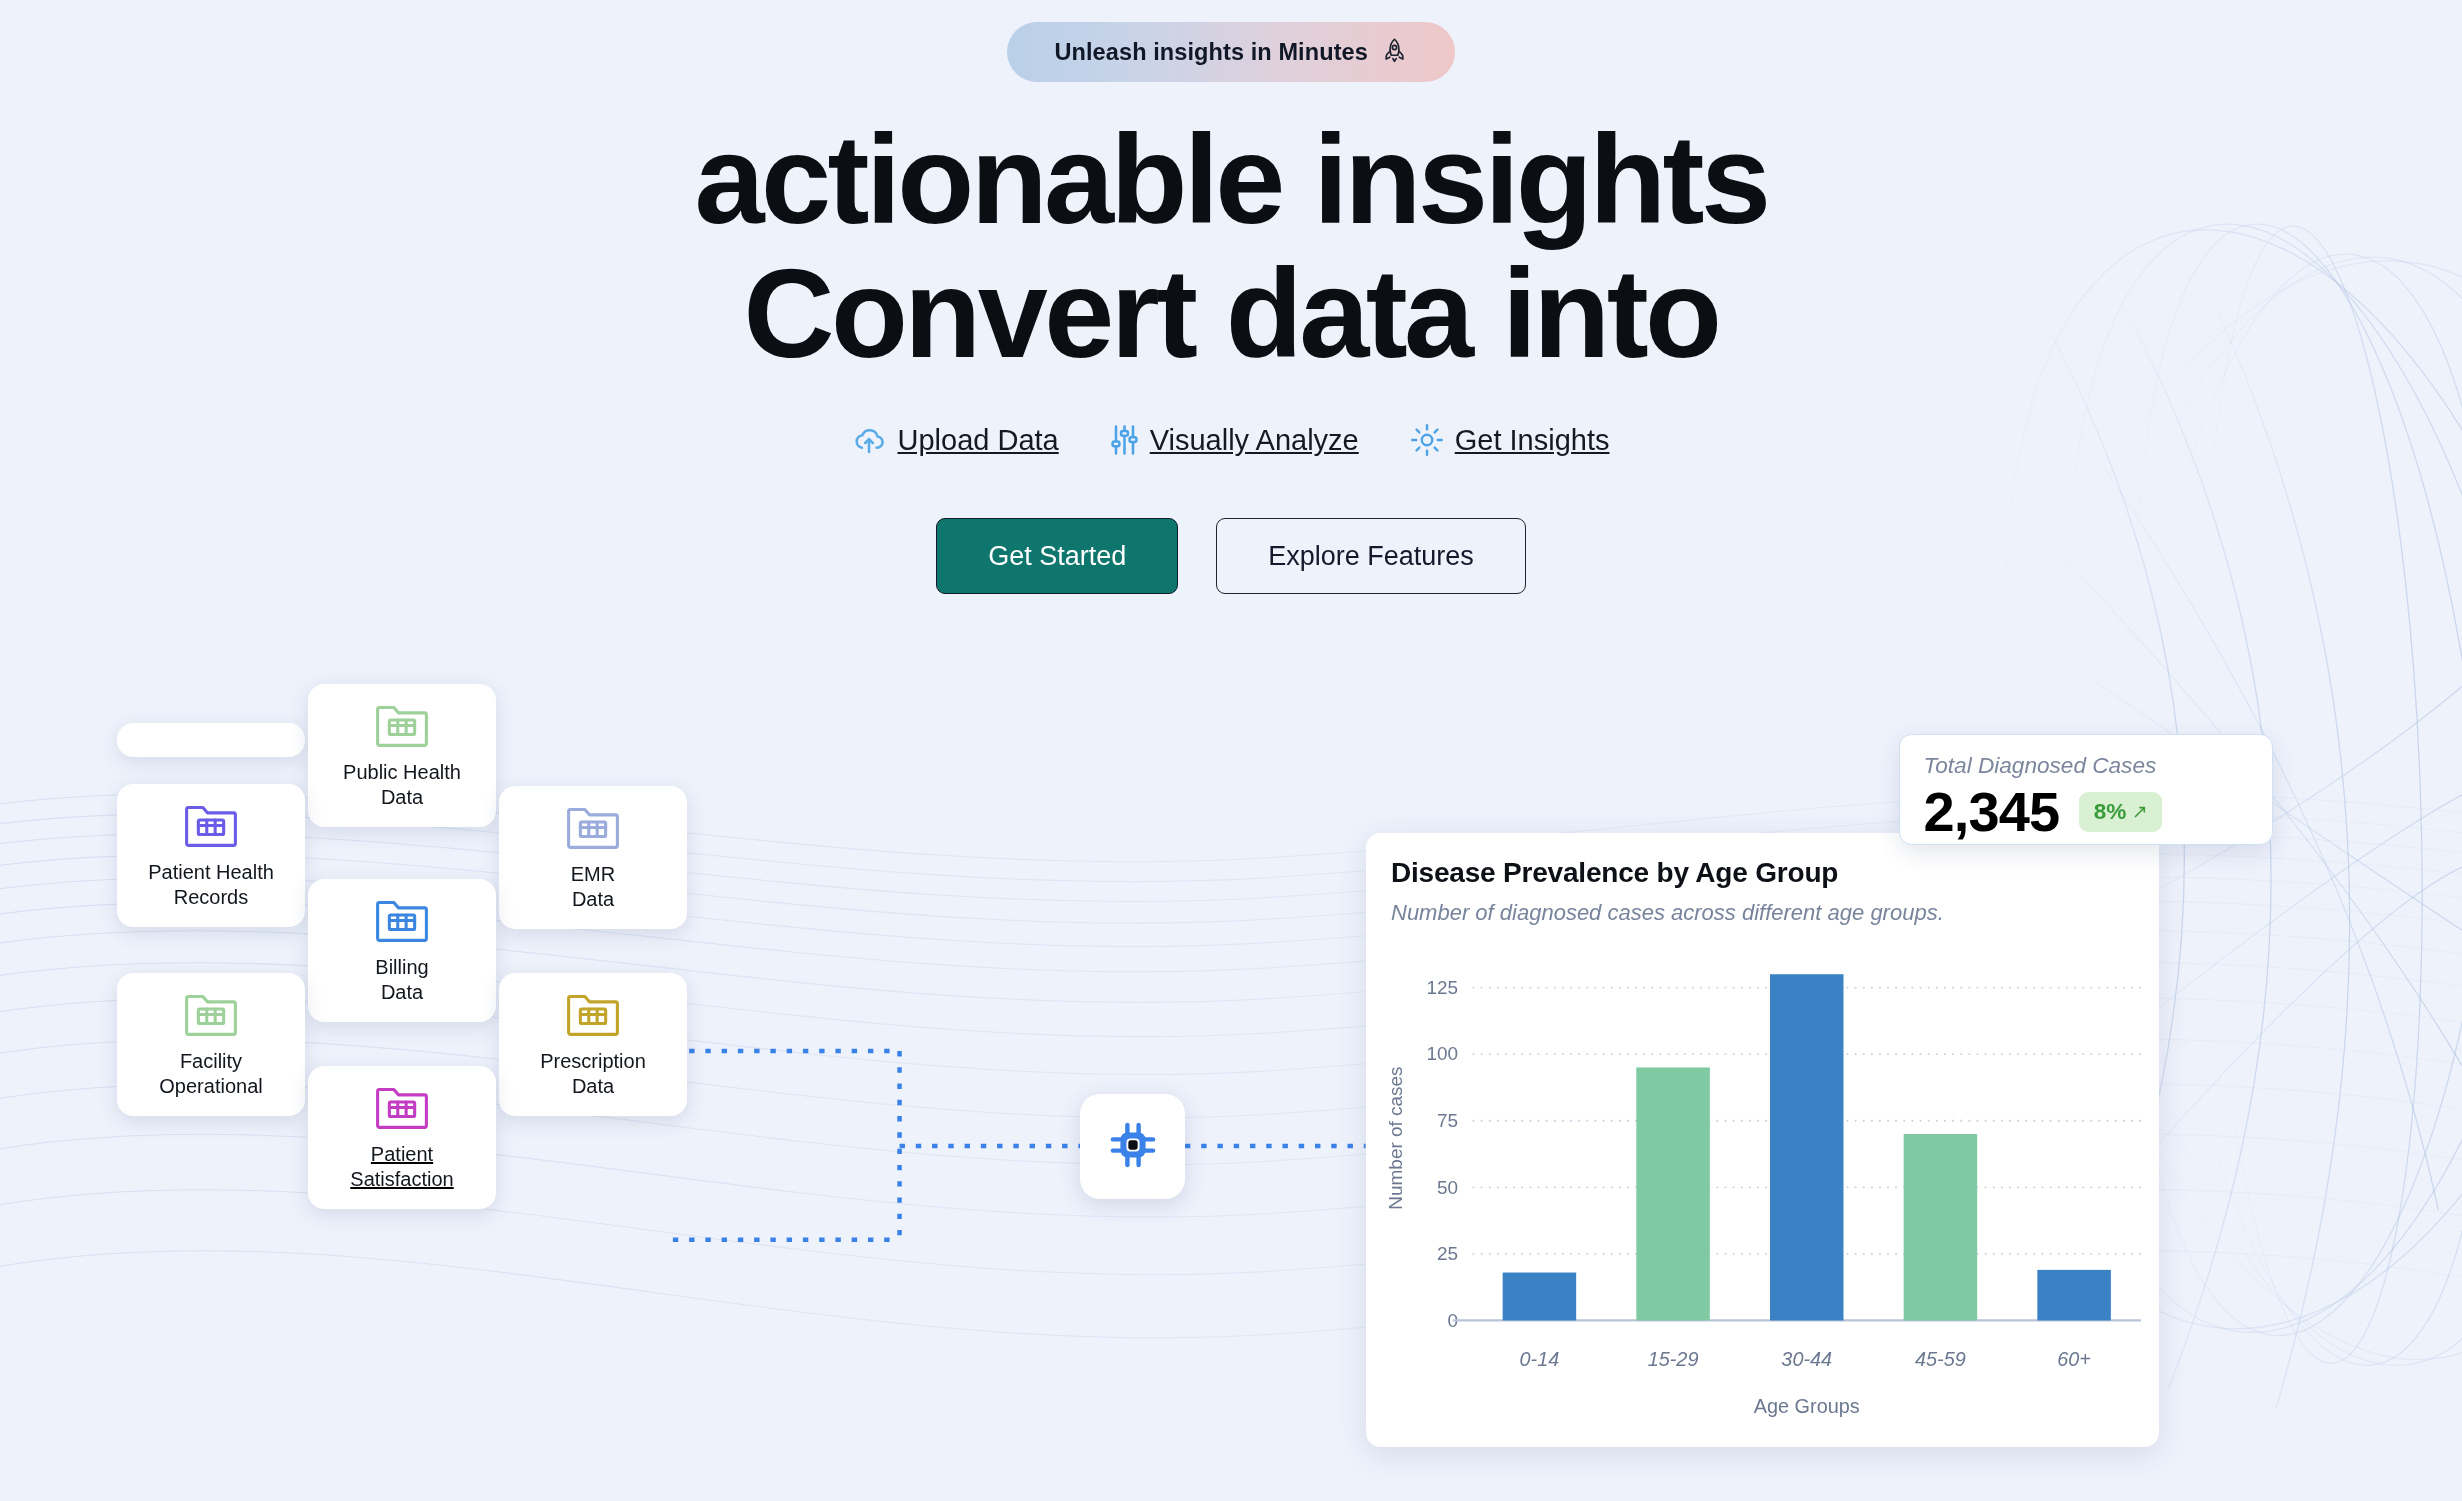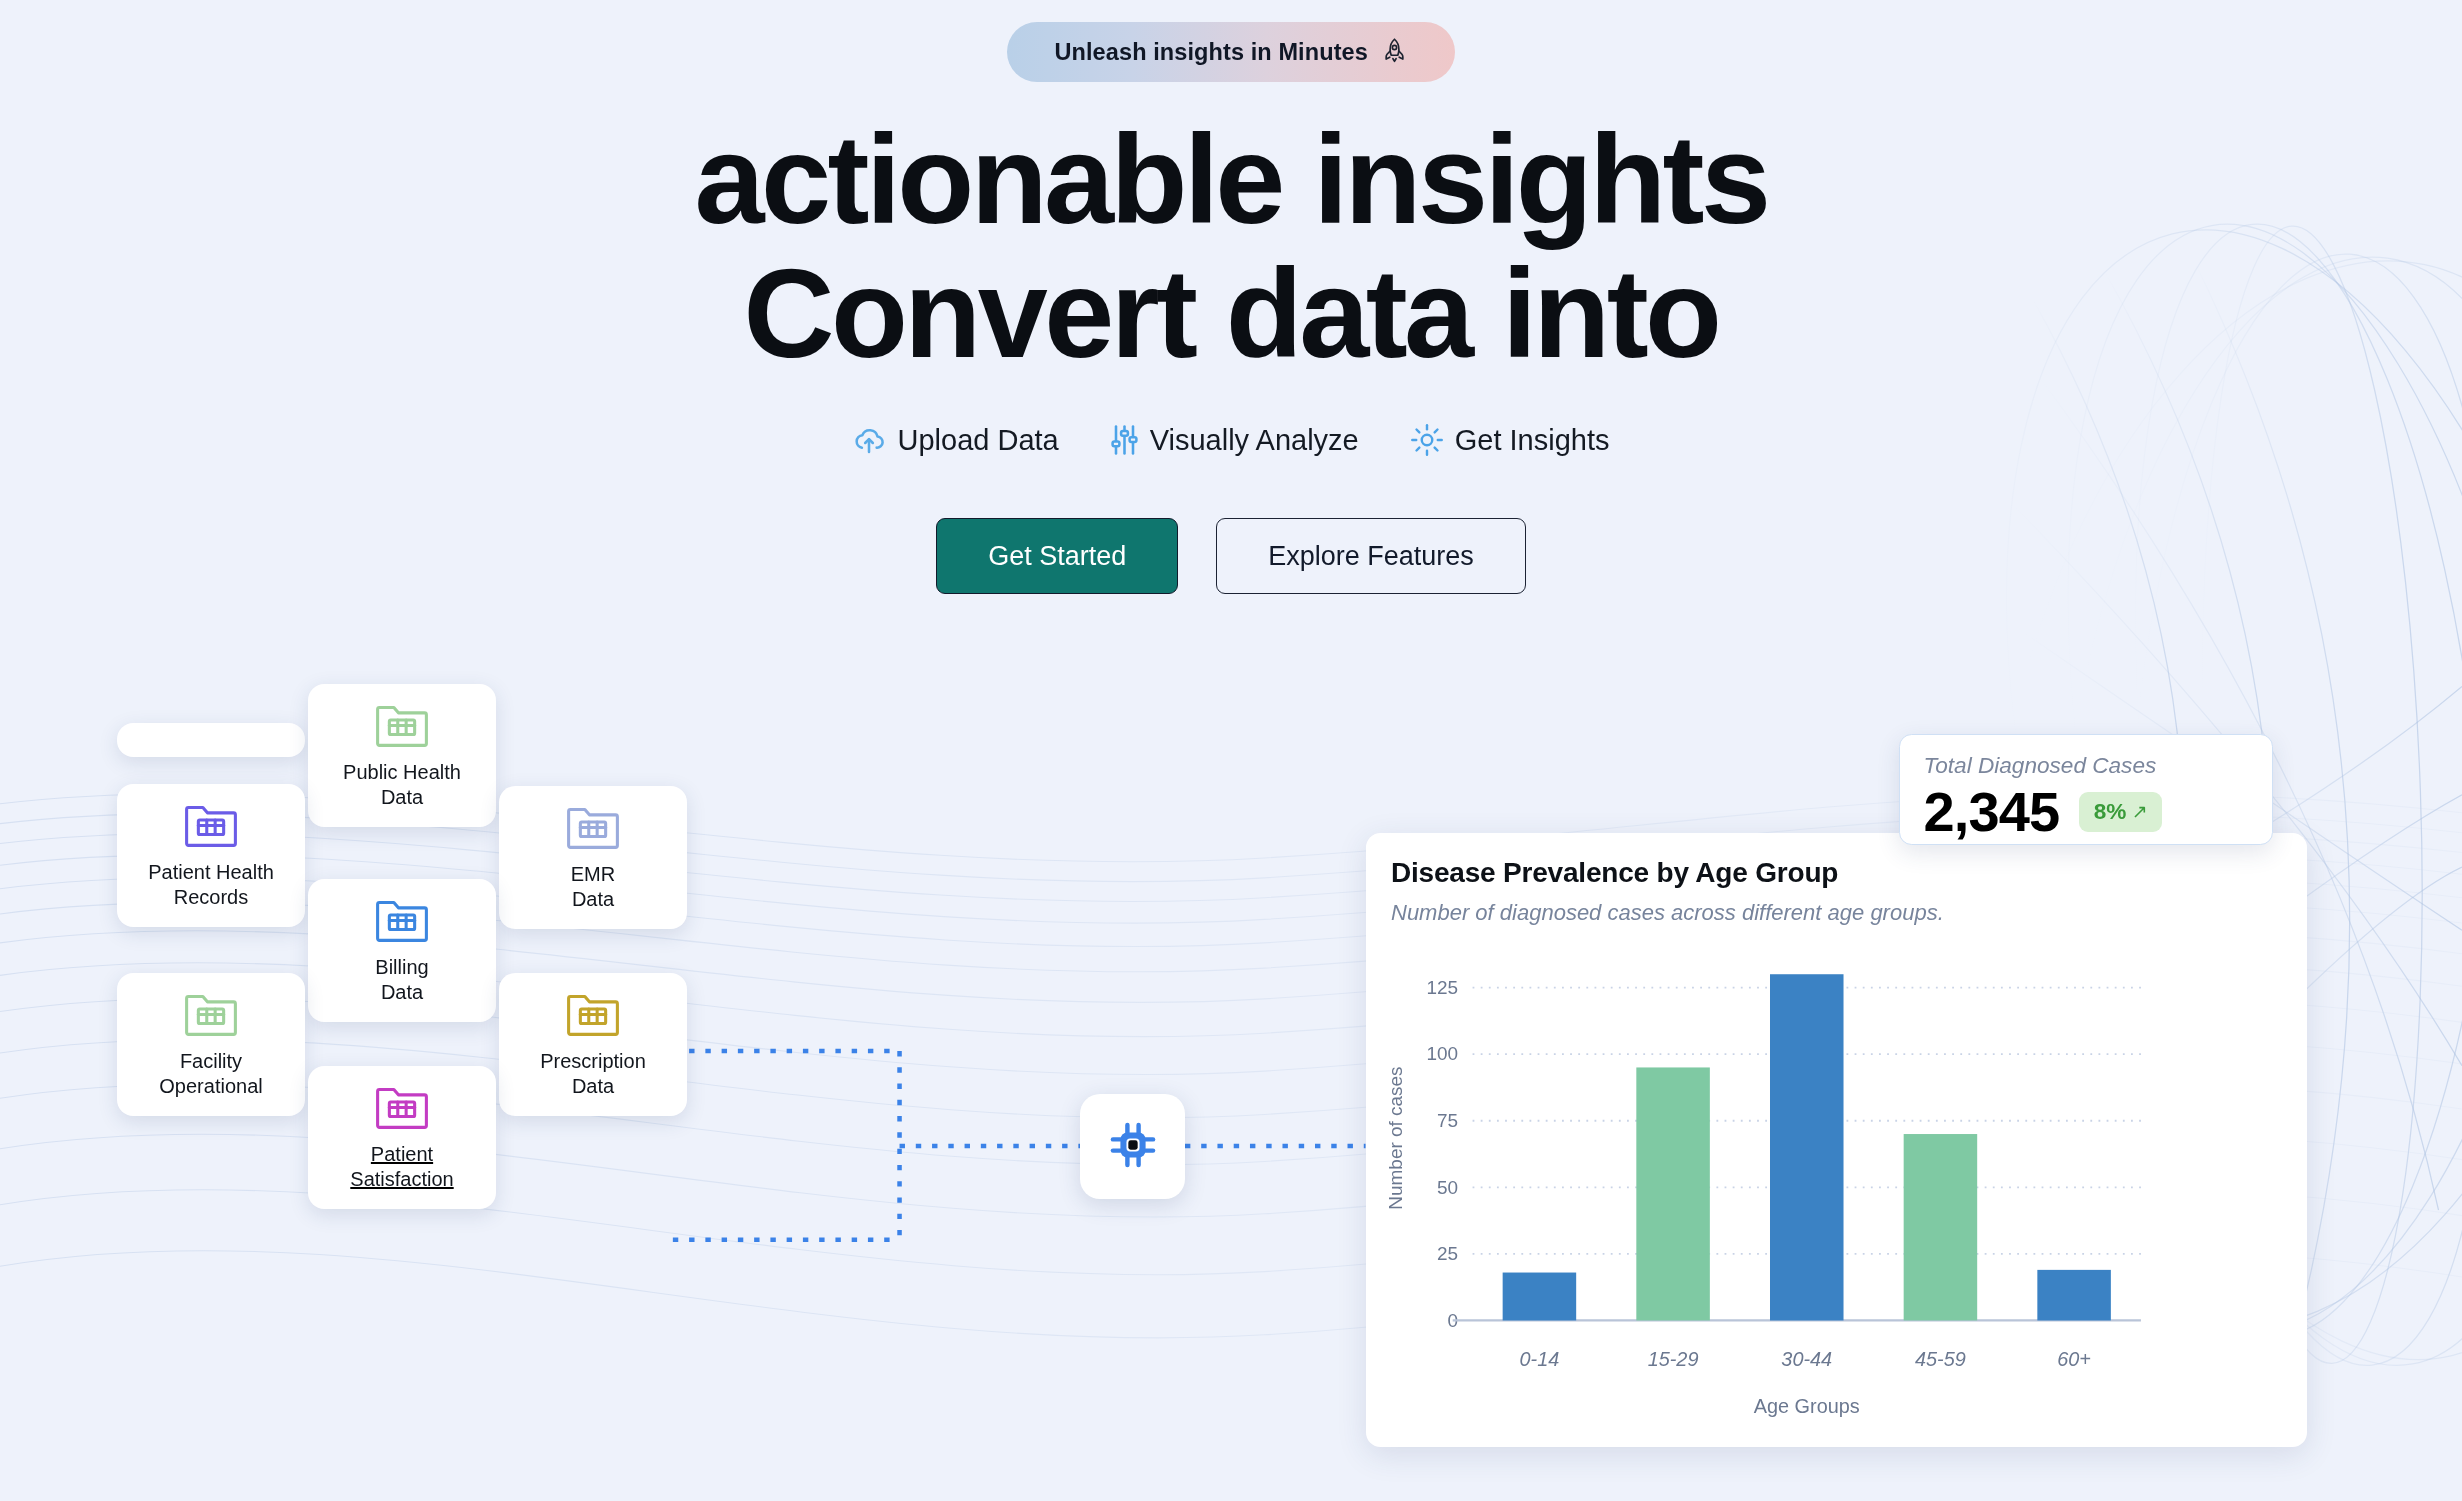--- a/index.html
+++ b/index.html
@@ -58,20 +58,21 @@
     justify-content: center;
     align-items: center;
     gap: 51px;
   }
   .feature {
     display: flex;
     align-items: center;
     gap: 11px;
     font-size: 29px;
     color: #141a23;
+    text-decoration: underline;
   }
   .feature svg { display: block; }
 
   .cta-row {
     margin-top: 61px;
     display: flex;
     justify-content: center;
     align-items: center;
     gap: 38px;
   }
@@ -132,21 +133,21 @@
     border-radius: 20px;
     box-shadow: 0 5.4px 22px rgba(40,60,110,0.15);
     display: flex; align-items: center; justify-content: center;
     z-index: 3;
   }
 
   
   .chart-card {
     position: absolute;
     left: 1366px; top: 833px;
-    width: 941px; height: 614px;
+    width: 793px; height: 614px;
     background: #ffffff;
     border-radius: 14.5px;
     box-shadow: 0 7.2px 31px rgba(40,60,110,0.12);
     padding: 23.5px 27px 16.3px 25px;
   }
   .chart-title {
     font-size: 28px;
     font-weight: 700;
     color: #0d1117;
     letter-spacing: -0.2px;

